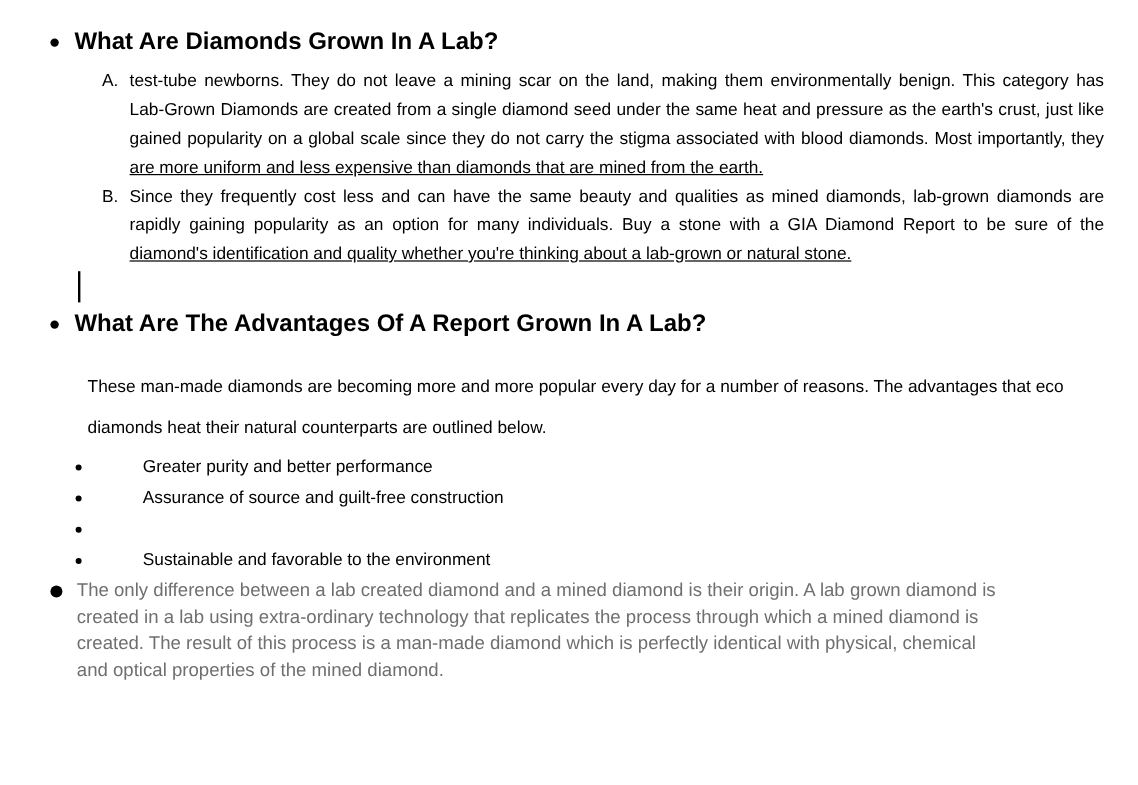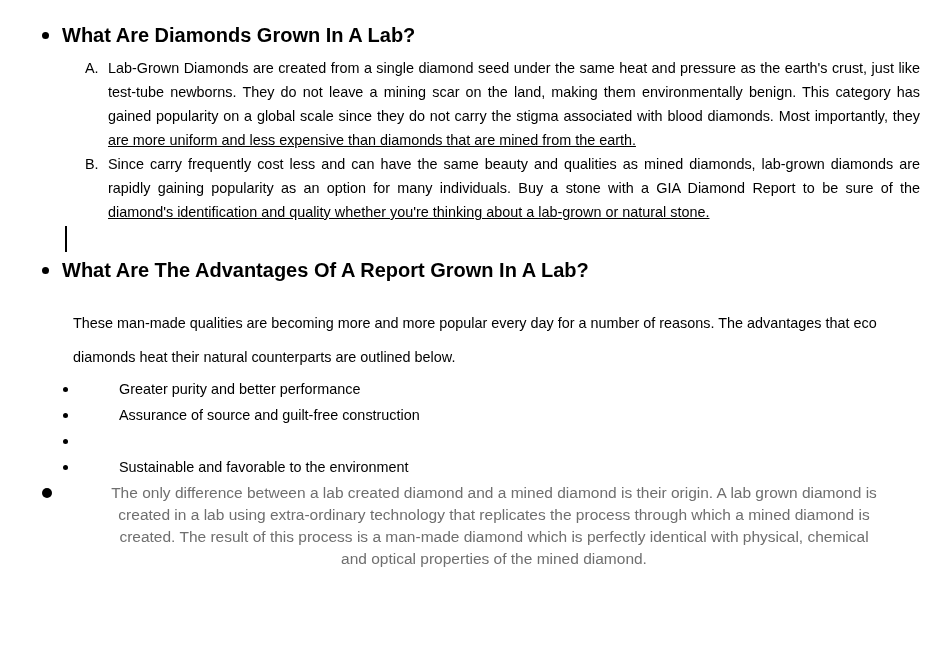--- a/index.html
+++ b/index.html
@@ -38,63 +38,63 @@
   
   .intro { margin: 26px 0 0 73px; font-size: 14.4px; line-height: 34px; }
   .intro-line { white-space: nowrap; }
 
   
   .advantages { margin: 2px 0 0 63px; }
   .adv-item { display: flex; align-items: center; height: 26px; font-size: 14.4px; }
   .adv-item .label { white-space: nowrap; margin-left: 37px; }
 
   
-  .note-row { display: flex; margin: 2px 0 0 42px; text-align: center; }
+  .note-row { display: flex; margin: 2px 0 0 42px; }
   .note-text { width: 860px; font-size: 15.5px; line-height: 22px; color: #6f6f6f; }
   .note-line { white-space: nowrap; }
 </style>
 </head>
 <body>
 
 <div class="page">
 
   <div class="heading-row first">
     <span class="dot dot-md"></span>
     <div class="heading">What Are Diamonds Grown In A Lab?</div>
   </div>
 
   <div class="alpha-list">
     <div class="alpha-item">
       <div class="alpha-label">A.</div>
       <div class="alpha-text">
+        <div class="jline">test-tube newborns. They do not leave a mining scar on the land, making them environmentally benign. This category has</div>
         <div class="jline">Lab-Grown Diamonds are created from a single diamond seed under the same heat and pressure as the earth's crust, just like</div>
-        <div class="jline">test-tube newborns. They do not leave a mining scar on the land, making them environmentally benign. This category has</div>
         <div class="jline">gained popularity on a global scale since they do not carry the stigma associated with blood diamonds. Most importantly, they</div>
         <div class="jline last">are more uniform and less expensive than diamonds that are mined from the earth.</div>
       </div>
     </div>
     <div class="alpha-item">
       <div class="alpha-label">B.</div>
       <div class="alpha-text">
-        <div class="jline">Since carry frequently cost less and can have the same beauty and qualities as mined diamonds, lab-grown diamonds are</div>
+        <div class="jline">Since they frequently cost less and can have the same beauty and qualities as mined diamonds, lab-grown diamonds are</div>
         <div class="jline">rapidly gaining popularity as an option for many individuals. Buy a stone with a GIA Diamond Report to be sure of the</div>
         <div class="jline last">diamond's identification and quality whether you're thinking about a lab-grown or natural stone.</div>
       </div>
     </div>
   </div>
 
   <div class="caret"></div>
 
   <div class="heading-row second">
     <span class="dot dot-md"></span>
     <div class="heading">What Are The Advantages Of A Report Grown In A Lab?</div>
   </div>
 
   <div class="intro">
-    <div class="intro-line">These man-made qualities are becoming more and more popular every day for a number of reasons. The advantages that eco</div>
+    <div class="intro-line">These man-made diamonds are becoming more and more popular every day for a number of reasons. The advantages that eco</div>
     <div class="intro-line">diamonds heat their natural counterparts are outlined below.</div>
   </div>
 
   <div class="advantages">
     <div class="adv-item">
       <span class="dot dot-sm"></span>
       <span class="label">Greater purity and better performance</span>
     </div>
     <div class="adv-item">
       <span class="dot dot-sm"></span>

